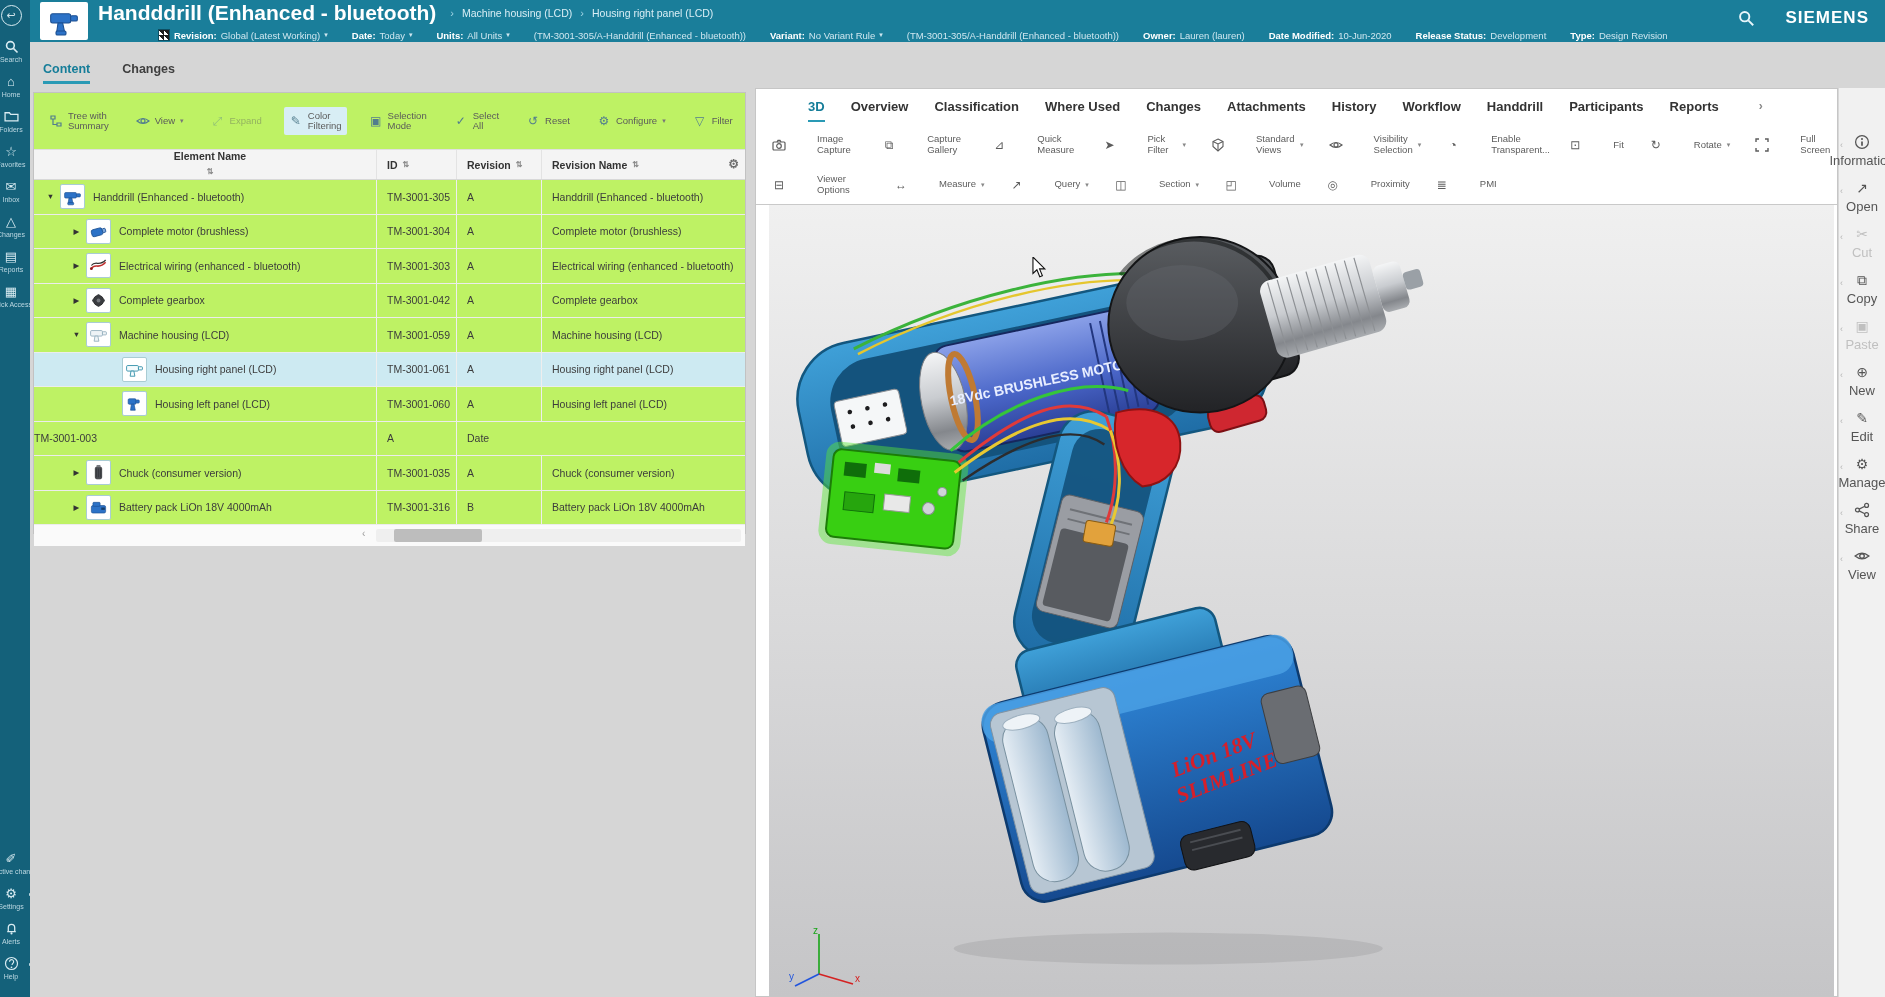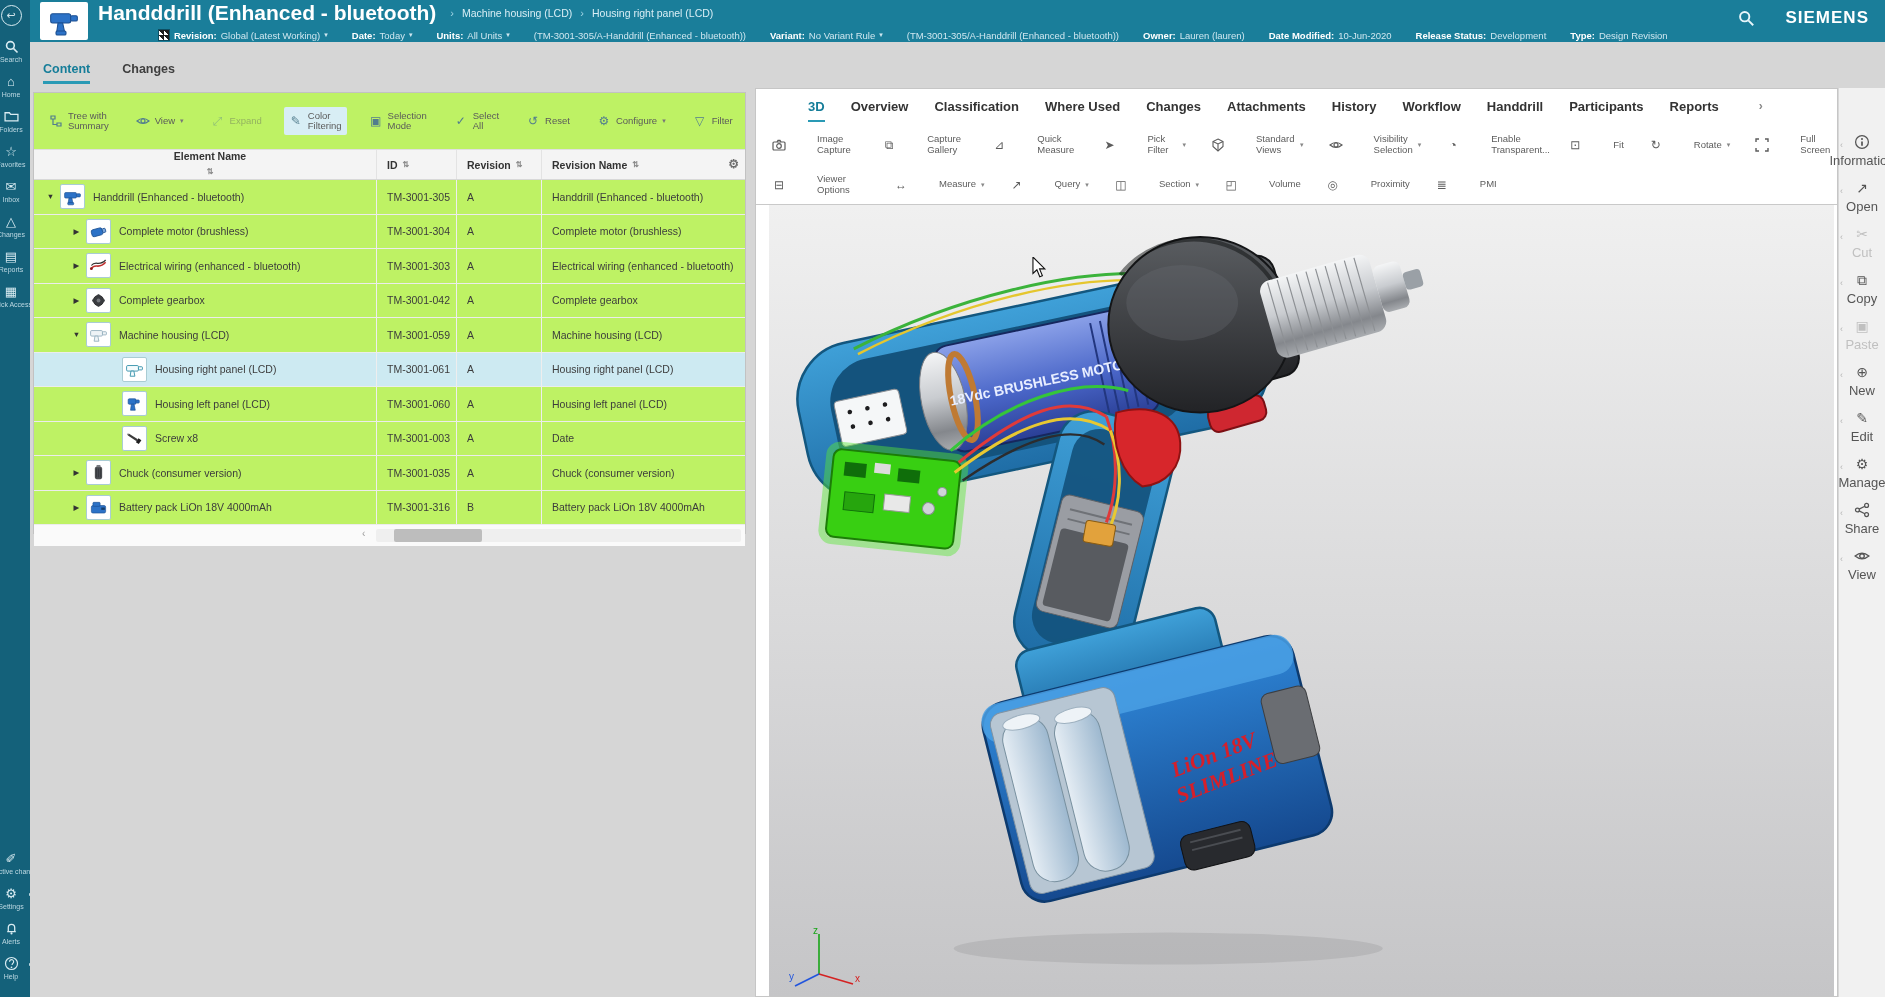--- a/index.html
+++ b/index.html
@@ -471,33 +471,20 @@
               </g>
             </svg>
           </span>
           <span>Housing left panel (LCD)</span>
         </div>
         <div class="td">TM-3001-060</div>
         <div class="td">A</div>
         <div class="td">Housing left panel (LCD)</div>
       </div>
       <div class="trow grid-cols">
-        <div class="td" style="padding-left: 72px;">
-          <span class="expander"></span>
-          <span class="rowicon">
-            <svg viewBox="0 0 24 24">
-              <g transform="rotate(33 12 12)">
-                <rect x="3" y="10.6" width="13" height="2.8" fill="#3c3c3c"></rect>
-                <rect x="16" y="9" width="4.4" height="6" fill="#1e1e1e"></rect>
-                <path d="M3 10.6l-2 1.4 2 1.4z" fill="#3c3c3c"></path>
-              </g>
-            </svg>
-          </span>
-          <span>Screw x8</span>
-        </div>
         <div class="td">TM-3001-003</div>
         <div class="td">A</div>
         <div class="td">Date</div>
       </div>
       <div class="trow grid-cols">
         <div class="td" style="padding-left: 36px;">
           <span class="expander">▶</span>
           <span class="rowicon">
             <svg viewBox="0 0 24 24">
               <rect x="8" y="5" width="8" height="15" rx="2" fill="#4a4d52" stroke="#2b2c2f"></rect>

